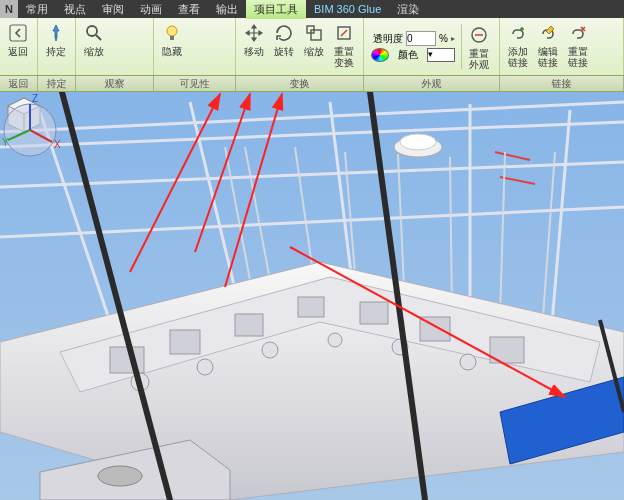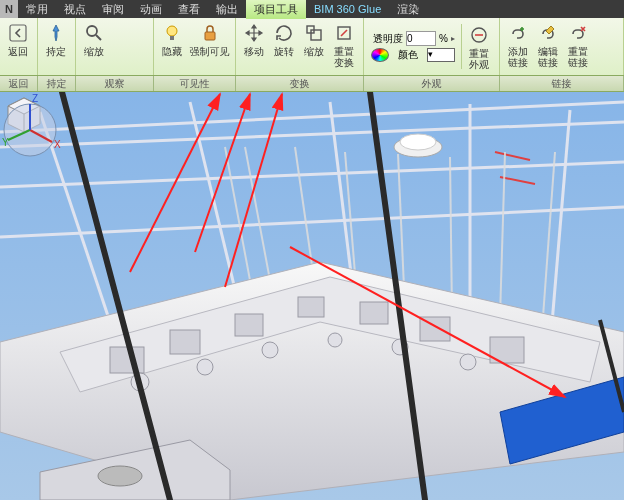--- a/index.html
+++ b/index.html
@@ -99,29 +99,20 @@
   <div class="ribbon-group" style="width:82px">
     <div class="ribbon-btns">
       <div class="ribbon-btn">
         <span class="icon">
           <svg width="22" height="22" viewBox="0 0 22 22">
               <circle cx="11" cy="9" r="5" fill="#ffe680" stroke="#cc9900" stroke-width="1"></circle>
               <rect x="9" y="14" width="4" height="4" fill="#777"></rect>
             </svg>
         </span>
         <span class="label">隐藏</span>
-      </div>
-      <div class="ribbon-btn">
-        <span class="icon">
-          <svg width="22" height="22" viewBox="0 0 22 22">
-              <rect x="6" y="10" width="10" height="8" fill="#e8a040" stroke="#a06020" rx="1"></rect>
-              <path d="M8 10V7a3 3 0 016 0v3" fill="none" stroke="#a06020" stroke-width="1.5"></path>
-            </svg>
-        </span>
-        <span class="label">强制可见</span>
       </div>
     </div>
   </div>
 
   <div class="ribbon-group" style="width:128px">
     <div class="ribbon-btns">
       <div class="ribbon-btn">
         <span class="icon">
           <svg width="22" height="22" viewBox="0 0 22 22">
               <path d="M11 3l2 3h-4zM11 19l2-3h-4zM3 11l3-2v4zM19 11l-3-2v4zM11 6v10M6 11h10" stroke="#555" stroke-width="1.2" fill="#555"></path>

